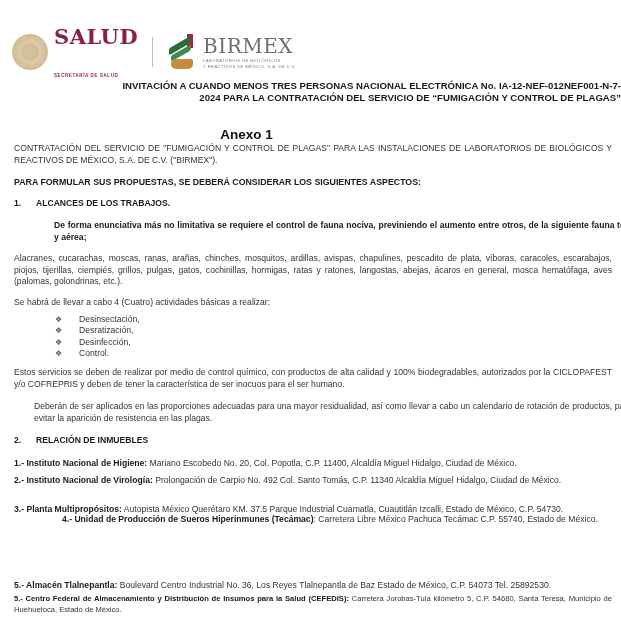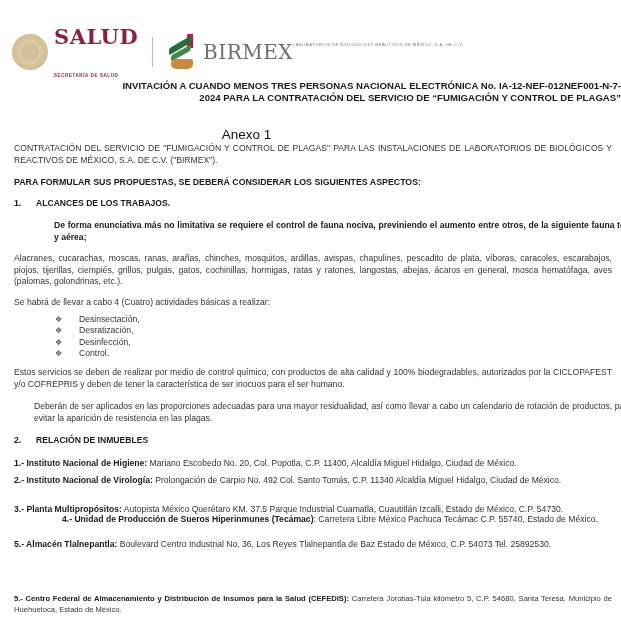--- a/index.html
+++ b/index.html
@@ -9,26 +9,26 @@
   .seal::after { content: ""; position: absolute; left: 9px; top: 9px; width: 18px; height: 18px; border-radius: 50%; background: #cdb78f; opacity: .7; }
   .salud-block { display: flex; flex-direction: column; margin-right: 14px; gap: 23px; }
   .salud-text { font-family: "DejaVu Serif", serif; font-weight: bold; font-size: 21px; color: #8a2045; letter-spacing: 0.5px; line-height: 22px; }
   .salud-sub { font-size: 4.5px; color: #8a2045; letter-spacing: 0.6px; margin-top: 2px; font-weight: bold; }
   .divider { width: 1px; height: 30px; background: #c9b9a6; margin-right: 14px; }
   .birmex-logo { width: 30px; height: 40px; position: relative; margin-right: 6px; }
   .birmex-logo .g1 { position: absolute; left: 2px; top: 10px; width: 22px; height: 7px; background: #2c6a3c; transform: skewY(-30deg); border-radius: 2px; }
   .birmex-logo .g2 { position: absolute; left: 4px; top: 18px; width: 20px; height: 6px; background: #3c8a4c; transform: skewY(-30deg); border-radius: 2px; }
   .birmex-logo .r1 { position: absolute; left: 20px; top: 2px; width: 6px; height: 14px; background: #b8203a; }
   .birmex-logo .b1 { position: absolute; left: 4px; top: 27px; width: 22px; height: 10px; background: #c88a3e; border-radius: 10px 3px 10px 10px; }
-  .birmex-block { display: flex; flex-direction: row; }
+  .birmex-block { display: flex; flex-direction: column; }
   .birmex-text { font-family: "DejaVu Serif", serif; font-size: 20px; color: #6e6e6e; letter-spacing: 0.5px; line-height: 22px; }
   .birmex-sub { font-size: 4.2px; color: #7a7a7a; letter-spacing: 0.4px; line-height: 5px; margin-top: 1px; }
 
   .doc-title { position: absolute; left: 0; top: 80px; width: 621px; text-align: right; font-weight: bold; font-size: 9.6px; line-height: 12px; color: #1a1a1a; }
-  .anexo { position: absolute; left: 0; top: 127px; width: 493px; text-align: center; font-weight: normal; font-size: 13.5px; color: #111; }
+  .anexo { position: absolute; left: 0; top: 127px; width: 493px; text-align: center; font-weight: bold; font-size: 13.5px; color: #111; }
   .p { position: absolute; left: 14px; width: 598px; font-size: 8.6px; line-height: 11.6px; color: #333; text-align: justify; }
   .b { font-weight: bold; color: #1a1a1a; }
   .sec-num { display: inline-block; width: 22px; }
   ul.acts { position: absolute; left: 55px; top: 314px; margin: 0; padding: 0; list-style: none; font-size: 8.6px; line-height: 11.4px; color: #333; }
   ul.acts li { display: flex; }
   ul.acts li .bullet { width: 24px; color: #555; font-size: 8px; }
 </style>
 </head>
 <body>
 
@@ -109,19 +109,19 @@
 </div>
 
 <div class="p" style="top:504px;">
   <span class="b">3.- Planta Multipropósitos:</span><span> Autopista México Querétaro KM. 37.5 Parque Industrial Cuamatla, Cuautitlán Izcalli, Estado de México, C.P. 54730.</span>
 </div>
 
 <div class="p" style="top:514px;margin-left:48px;">
   <span class="b">4.- Unidad de Producción de Sueros Hiperinmunes (Tecámac)</span><span>: Carretera Libre México Pachuca Tecámac C.P. 55740, Estado de México.</span>
 </div>
 
-<div class="p" style="top:539px;">
+<div class="p" style="top:580px;">
   <span class="b">5.- Almacén Tlalnepantla:</span><span> Boulevard Centro Industrial No. 36, Los Reyes Tlalnepantla de Baz Estado de México, C.P. 54073 Tel. 25892530.</span>
 </div>
 
 <div class="p" style="top:594px; font-size:7.6px; line-height:10.5px;">
   <span class="b">5.- Centro Federal de Almacenamiento y Distribución de Insumos para la Salud (CEFEDIS):</span><span> Carretera Jorobas-Tula kilómetro 5, C.P.  54680, Santa Teresa, Municipio de Huehuetoca, Estado de México.</span>
 </div>
 
 </body></html>

